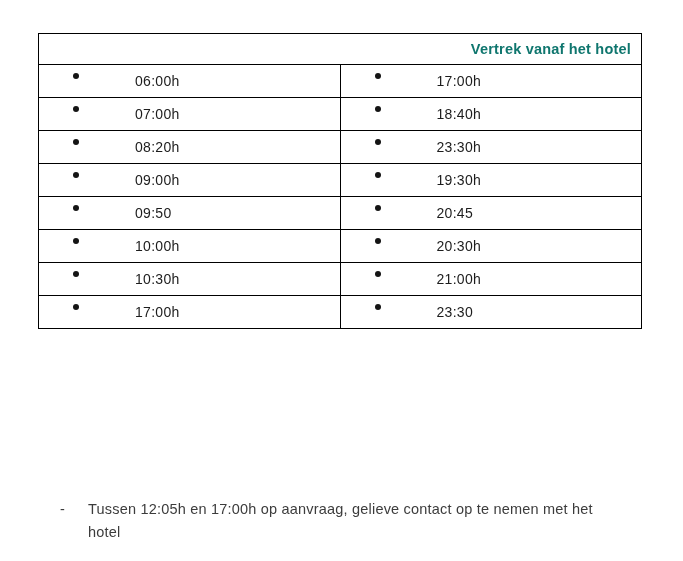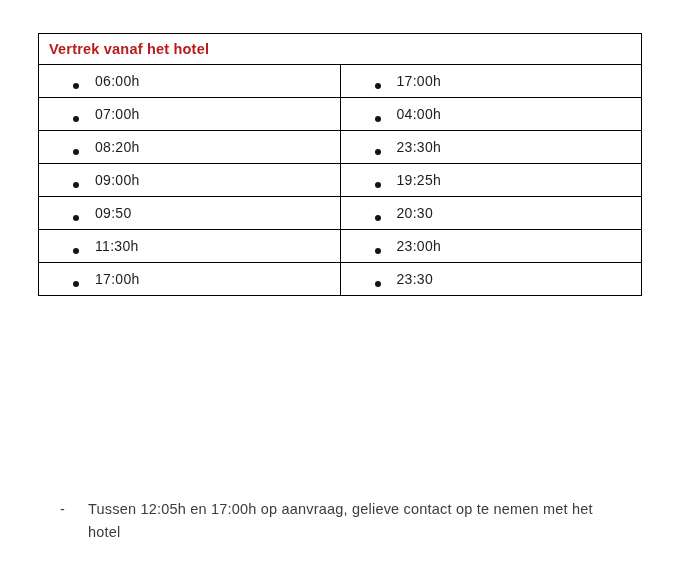--- a/index.html
+++ b/index.html
@@ -21,39 +21,40 @@
   table.departures {
     width: 100%;
     border-collapse: collapse;
     table-layout: fixed;
   }
   table.departures th,
   table.departures td {
     border: 1px solid #000000;
   }
   table.departures th {
-    text-align: left;
+    text-align: right;
     font-size: 14.5px;
     font-weight: bold;
     letter-spacing: 0.2px;
-    color: #b91c1c;
+    color: #0f766e;
     height: 31px;
     padding: 4px 10px 5px 10px;
     vertical-align: middle;
   }
   table.departures td {
     width: 50%;
     height: 33px;
     vertical-align: middle;
     padding: 0;
   }
   .cell-item {
     display: flex;
-    align-items: flex-end;
+    align-items: flex-start;
     padding-left: 34px;
+    gap: 40px;
   }
   .bullet {
     width: 6px;
     height: 6px;
     border-radius: 50%;
     background: #141414;
     flex: 0 0 auto;
     margin-right: 16px;
   }
   .time-label {
@@ -112,21 +113,21 @@
         <tr>
           <td>
               <div class="cell-item">
                 <span class="bullet"></span>
                 <span class="time-label">07:00h</span>
               </div>
             </td>
           <td>
               <div class="cell-item">
                 <span class="bullet"></span>
-                <span class="time-label">04:00h</span>
+                <span class="time-label">18:40h</span>
               </div>
             </td>
         </tr>
         <tr>
           <td>
               <div class="cell-item">
                 <span class="bullet"></span>
                 <span class="time-label">08:20h</span>
               </div>
             </td>
@@ -140,49 +141,63 @@
         <tr>
           <td>
               <div class="cell-item">
                 <span class="bullet"></span>
                 <span class="time-label">09:00h</span>
               </div>
             </td>
           <td>
               <div class="cell-item">
                 <span class="bullet"></span>
-                <span class="time-label">19:25h</span>
+                <span class="time-label">19:30h</span>
               </div>
             </td>
         </tr>
         <tr>
           <td>
               <div class="cell-item">
                 <span class="bullet"></span>
                 <span class="time-label">09:50</span>
               </div>
             </td>
           <td>
               <div class="cell-item">
                 <span class="bullet"></span>
-                <span class="time-label">20:30</span>
-              </div>
-            </td>
-        </tr>
-        <tr>
-          <td>
-              <div class="cell-item">
-                <span class="bullet"></span>
-                <span class="time-label">11:30h</span>
-              </div>
-            </td>
-          <td>
-              <div class="cell-item">
-                <span class="bullet"></span>
-                <span class="time-label">23:00h</span>
+                <span class="time-label">20:45</span>
+              </div>
+            </td>
+        </tr>
+        <tr>
+          <td>
+              <div class="cell-item">
+                <span class="bullet"></span>
+                <span class="time-label">10:00h</span>
+              </div>
+            </td>
+          <td>
+              <div class="cell-item">
+                <span class="bullet"></span>
+                <span class="time-label">20:30h</span>
+              </div>
+            </td>
+        </tr>
+        <tr>
+          <td>
+              <div class="cell-item">
+                <span class="bullet"></span>
+                <span class="time-label">10:30h</span>
+              </div>
+            </td>
+          <td>
+              <div class="cell-item">
+                <span class="bullet"></span>
+                <span class="time-label">21:00h</span>
               </div>
             </td>
         </tr>
         <tr>
           <td>
               <div class="cell-item">
                 <span class="bullet"></span>
                 <span class="time-label">17:00h</span>
               </div>
             </td>

